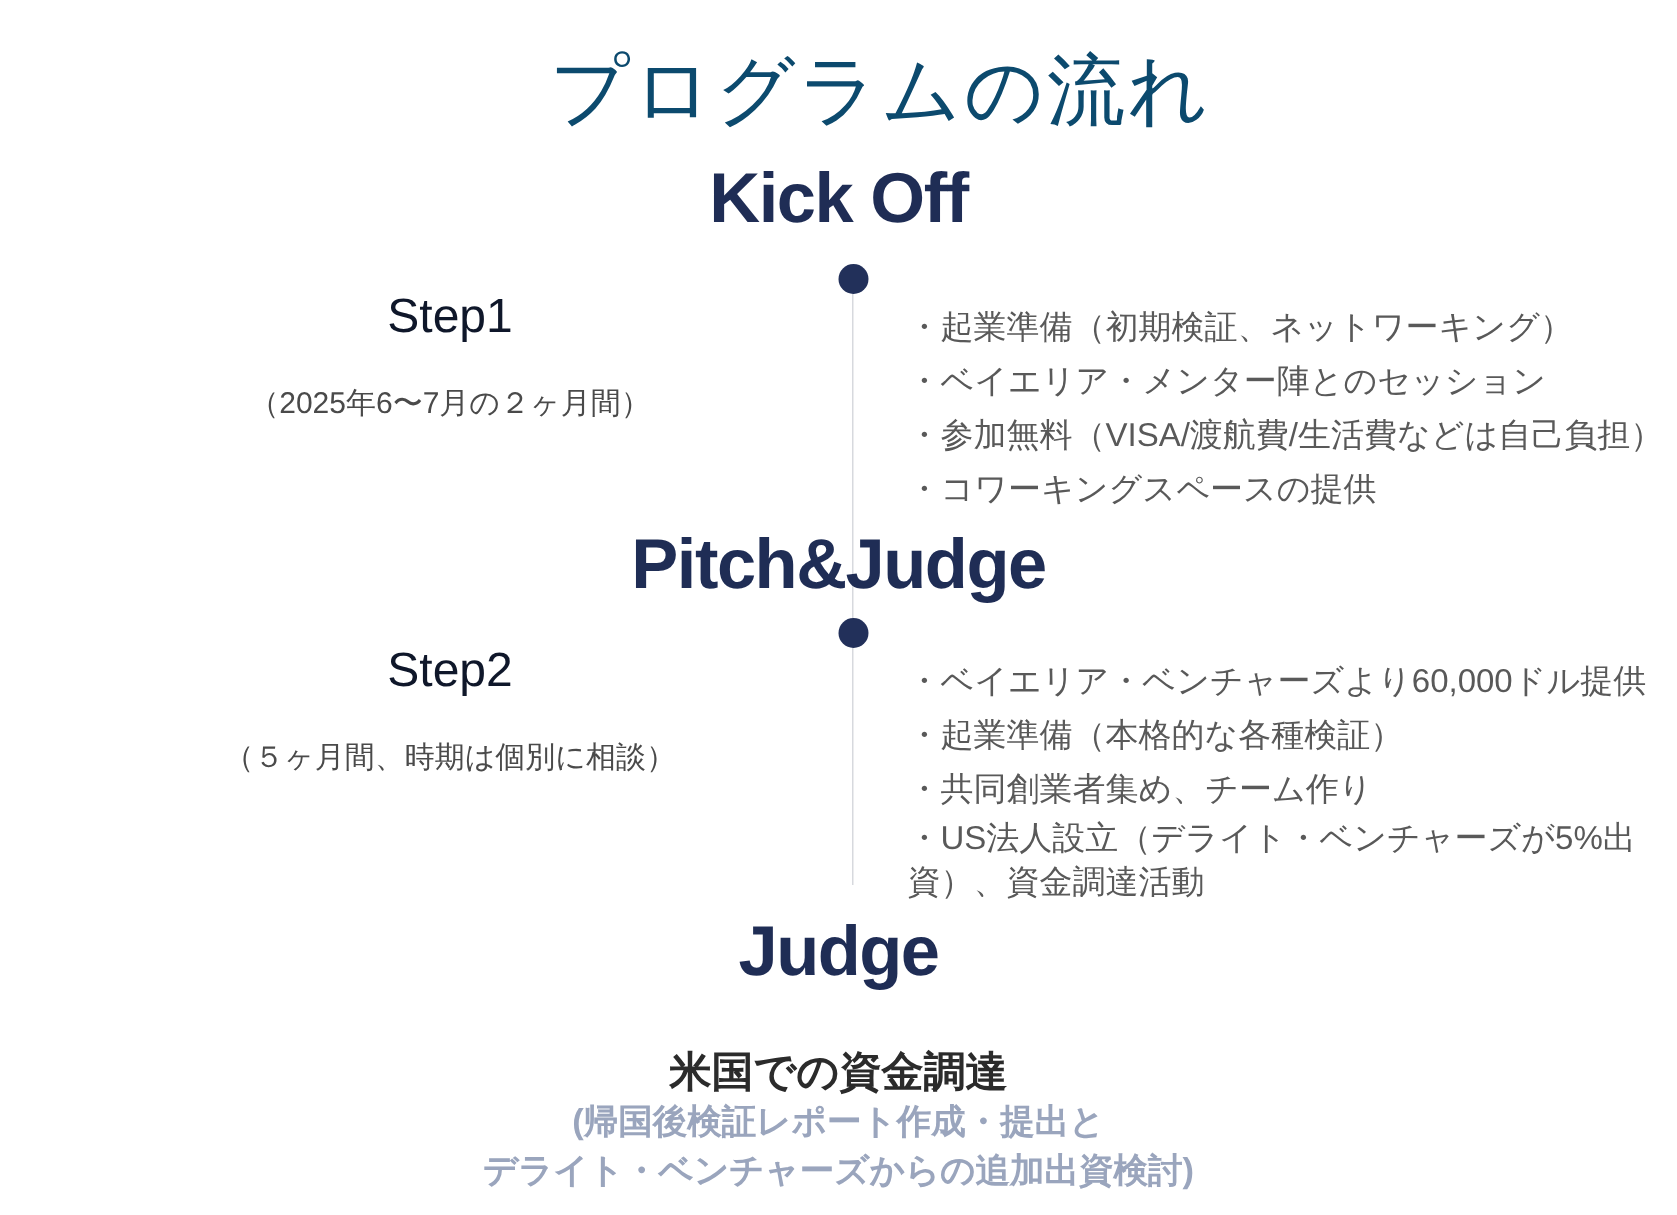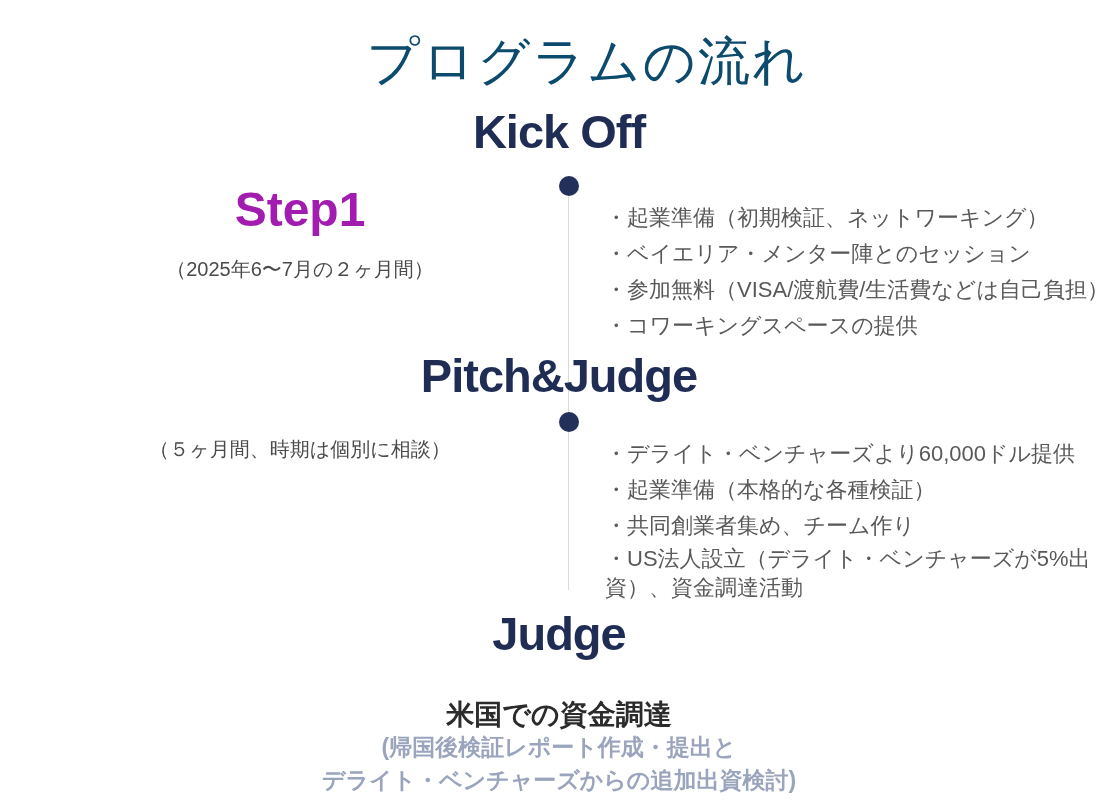--- a/index.html
+++ b/index.html
@@ -78,24 +78,24 @@
   .step-block {
     position: absolute;
     left: 60px;
     width: 480px;
     text-align: center;
   }
   .step-block.s1 { top: 182px; }
   .step-block.s2 { top: 418px; }
 
   .step-label {
-    font-size: 48px;
+    font-size: 32px;
     line-height: 56px;
-    font-weight: 700;
-    color: #a21caf;
+    font-weight: 400;
+    color: #0f172a;
     letter-spacing: 0px;
   }
   .step-period {
     margin-top: 16px;
     font-size: 20px;
     line-height: 30px;
     color: #4a4a4a;
     font-weight: 400;
   }
 
@@ -163,25 +163,26 @@
   <div class="bullet-list b1">
     <div class="bullet-item">・起業準備（初期検証、ネットワーキング）</div>
     <div class="bullet-item">・ベイエリア・メンター陣とのセッション</div>
     <div class="bullet-item">・参加無料（VISA/渡航費/生活費などは自己負担）</div>
     <div class="bullet-item">・コワーキングスペースの提供</div>
   </div>
 
   <div class="stage-heading heading-pitch">Pitch&amp;Judge</div>
 
   <div class="step-block s2">
+    <div class="step-label">Step2</div>
     <div class="step-period">（５ヶ月間、時期は個別に相談）</div>
   </div>
 
   <div class="bullet-list b2">
-    <div class="bullet-item">・デライト・ベンチャーズより60,000ドル提供</div>
+    <div class="bullet-item">・ベイエリア・ベンチャーズより60,000ドル提供</div>
     <div class="bullet-item">・起業準備（本格的な各種検証）</div>
     <div class="bullet-item">・共同創業者集め、チーム作り</div>
     <div class="bullet-item wrap">・US法人設立（デライト・ベンチャーズが5%出資）、資金調達活動</div>
   </div>
 
   <div class="stage-heading heading-raise">Judge</div>
 
   <div class="summary">
     <div class="summary-main">米国での資金調達</div>
     <div class="summary-sub">(帰国後検証レポート作成・提出と</div>

